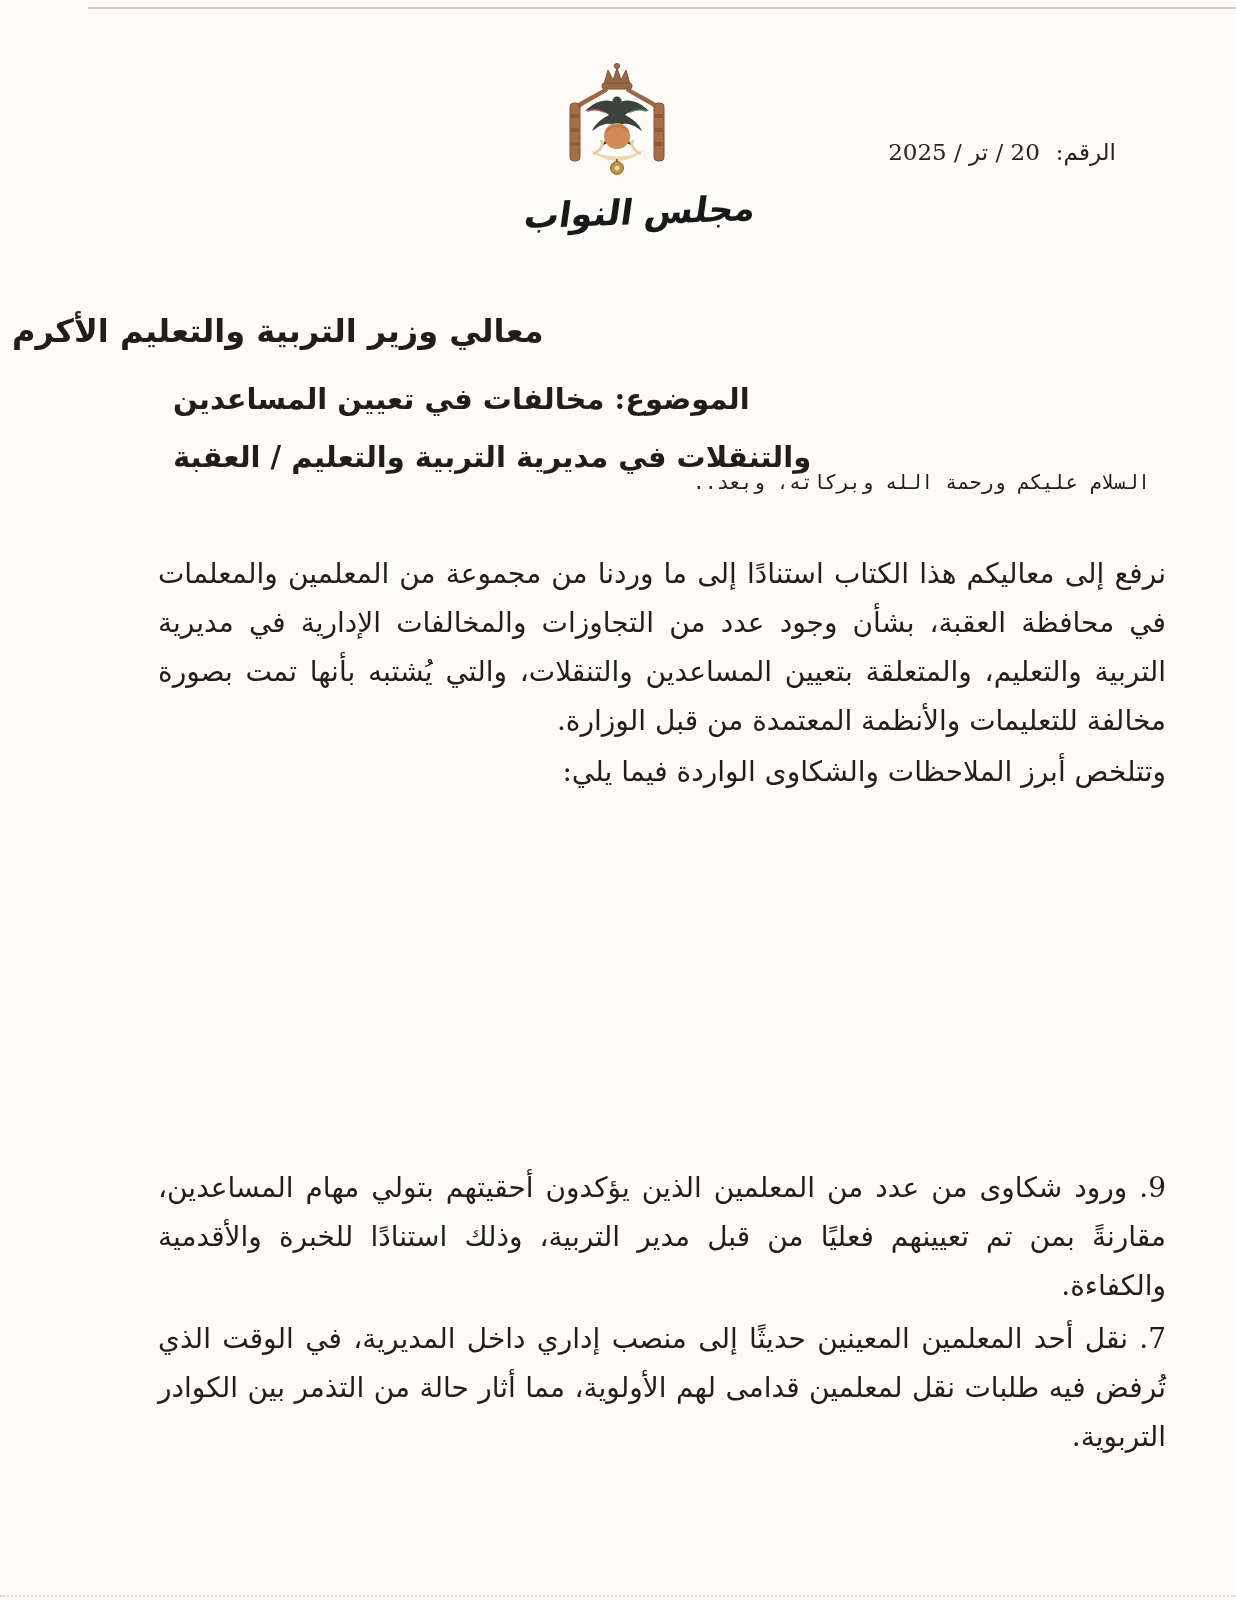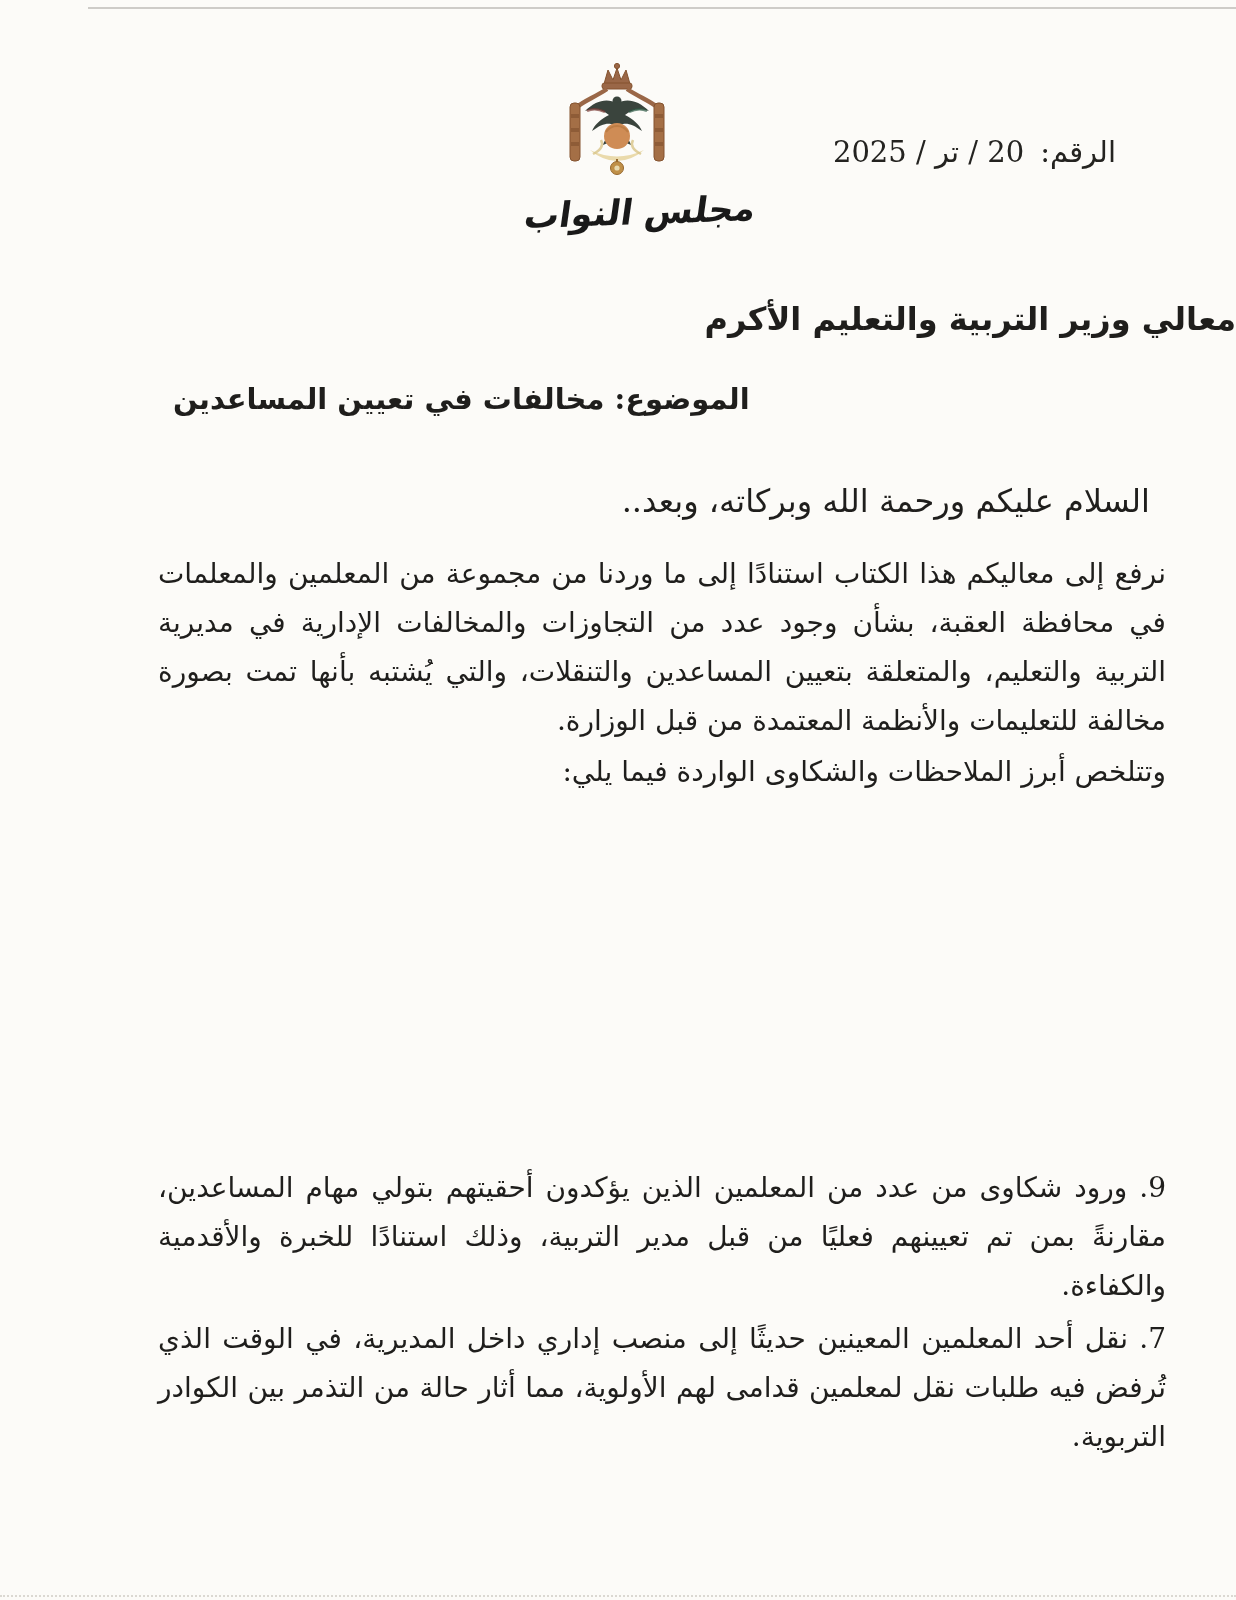--- a/index.html
+++ b/index.html
@@ -24,36 +24,36 @@
   .calligraphy {
     position:absolute; top:192px; left:520px; width:240px;
     text-align:center; direction:rtl;
     font-family:"DejaVu Sans",sans-serif;
     font-size:35px; font-weight:bold; color:#191919;
     transform:rotate(-2deg) skewX(-10deg);
   }
   .refs {
     position:absolute; top:126px; right:120px;
     direction:rtl; text-align:right;
-    font-size:29px; line-height:52px; color:#242320;
+    font-size:23px; line-height:52px; color:#242320;
   }
   .ref-value { margin-right:16px; letter-spacing:1px; }
   .title {
     position:absolute; top:300px; left:0; right:0;
-    direction:rtl; text-align:right;
-    font-size:32px; font-weight:bold; margin:0;
+    direction:rtl; text-align:left;
+    font-size:32px; font-weight:bold; margin:12px;
   }
   .subject {
     position:absolute; top:370px; left:173px;
     direction:rtl; text-align:left;
     font-size:29px; font-weight:bold; line-height:58px;
   }
   .greeting {
-    position:absolute; top:482px; left:158px; right:86px;
-    direction:rtl; text-align:right; font-size:32px; margin:0;
+    position:absolute; top:470px; left:158px; right:86px;
+    direction:rtl; text-align:right; font-size:20px; margin:0;font-family:Liberation Mono, monospace;
   }
   .para {
     position:absolute; left:158px; right:70px;
     direction:rtl; text-align:justify;
     font-size:28px; line-height:49px; margin:0;
   }
   .p-intro   { top:549px; }
   .list-intro{ top:747px; text-align:right; }
   .item-1    { top:812px; }
   .item-2    { top:1009px; }
@@ -117,20 +117,21 @@
   <div class="refs">
     <div>
       <span>الرقم:</span><span class="ref-value">20 / تر / 2025</span>
     </div>
   </div>
 
   <h1 class="title">معالي وزير التربية والتعليم الأكرم</h1>
 
   <div class="subject">
     <div>الموضوع: مخالفات في تعيين المساعدين</div>
+    <div>والتنقلات في مديرية التربية والتعليم / العقبة</div>
   </div>
 
   <p class="greeting">السلام عليكم ورحمة الله وبركاته، وبعد..</p>
 
   <p class="para p-intro">نرفع إلى معاليكم هذا الكتاب استنادًا إلى ما وردنا من مجموعة من المعلمين والمعلمات في محافظة العقبة، بشأن وجود عدد من التجاوزات والمخالفات الإدارية في مديرية التربية والتعليم، والمتعلقة بتعيين المساعدين والتنقلات، والتي يُشتبه بأنها تمت بصورة مخالفة للتعليمات والأنظمة المعتمدة من قبل الوزارة.</p>
 
   <p class="para list-intro">وتتلخص أبرز الملاحظات والشكاوى الواردة فيما يلي:</p>
 
   <p class="para item-3">9. ورود شكاوى من عدد من المعلمين الذين يؤكدون أحقيتهم بتولي مهام المساعدين، مقارنةً بمن تم تعيينهم فعليًا من قبل مدير التربية، وذلك استنادًا للخبرة والأقدمية والكفاءة.</p>
   <p class="para item-4">7. نقل أحد المعلمين المعينين حديثًا إلى منصب إداري داخل المديرية، في الوقت الذي تُرفض فيه طلبات نقل لمعلمين قدامى لهم الأولوية، مما أثار حالة من التذمر بين الكوادر التربوية.</p>

